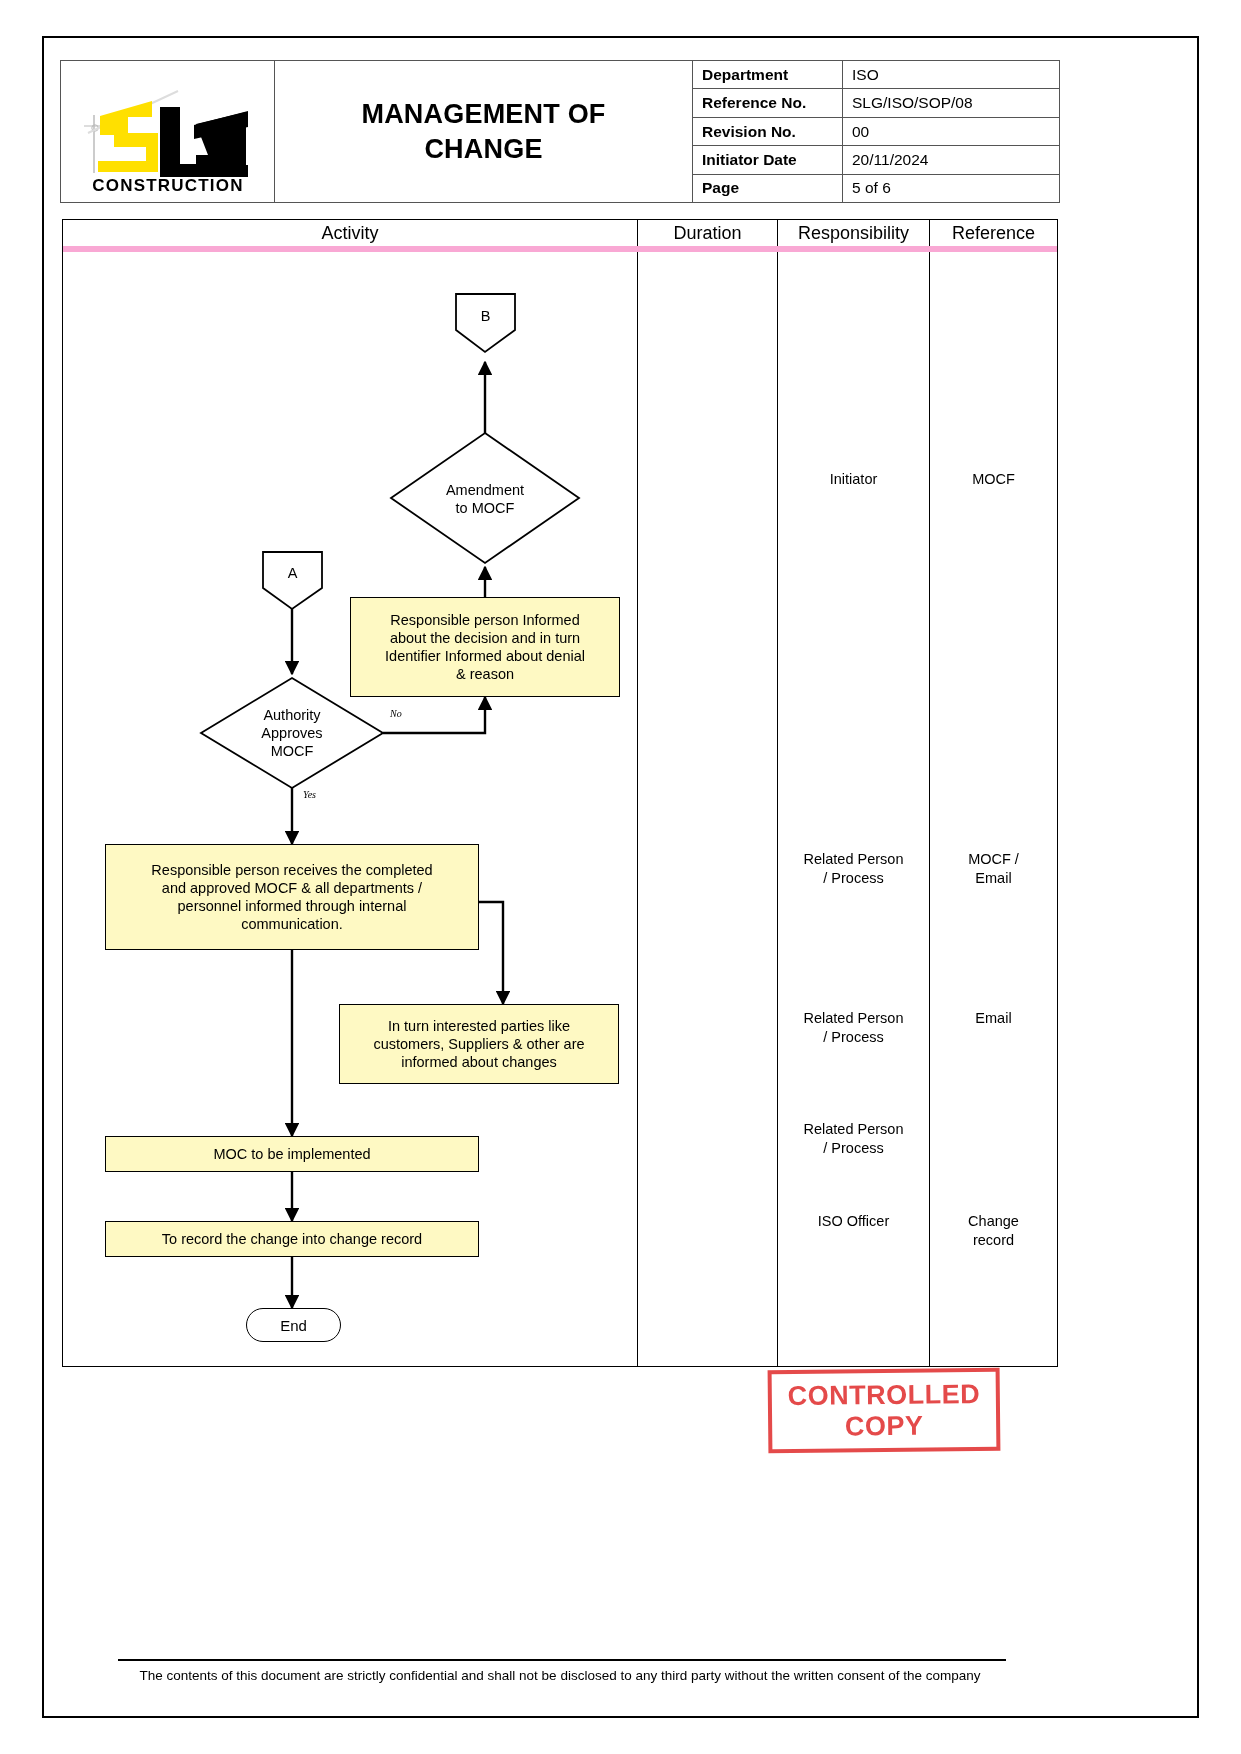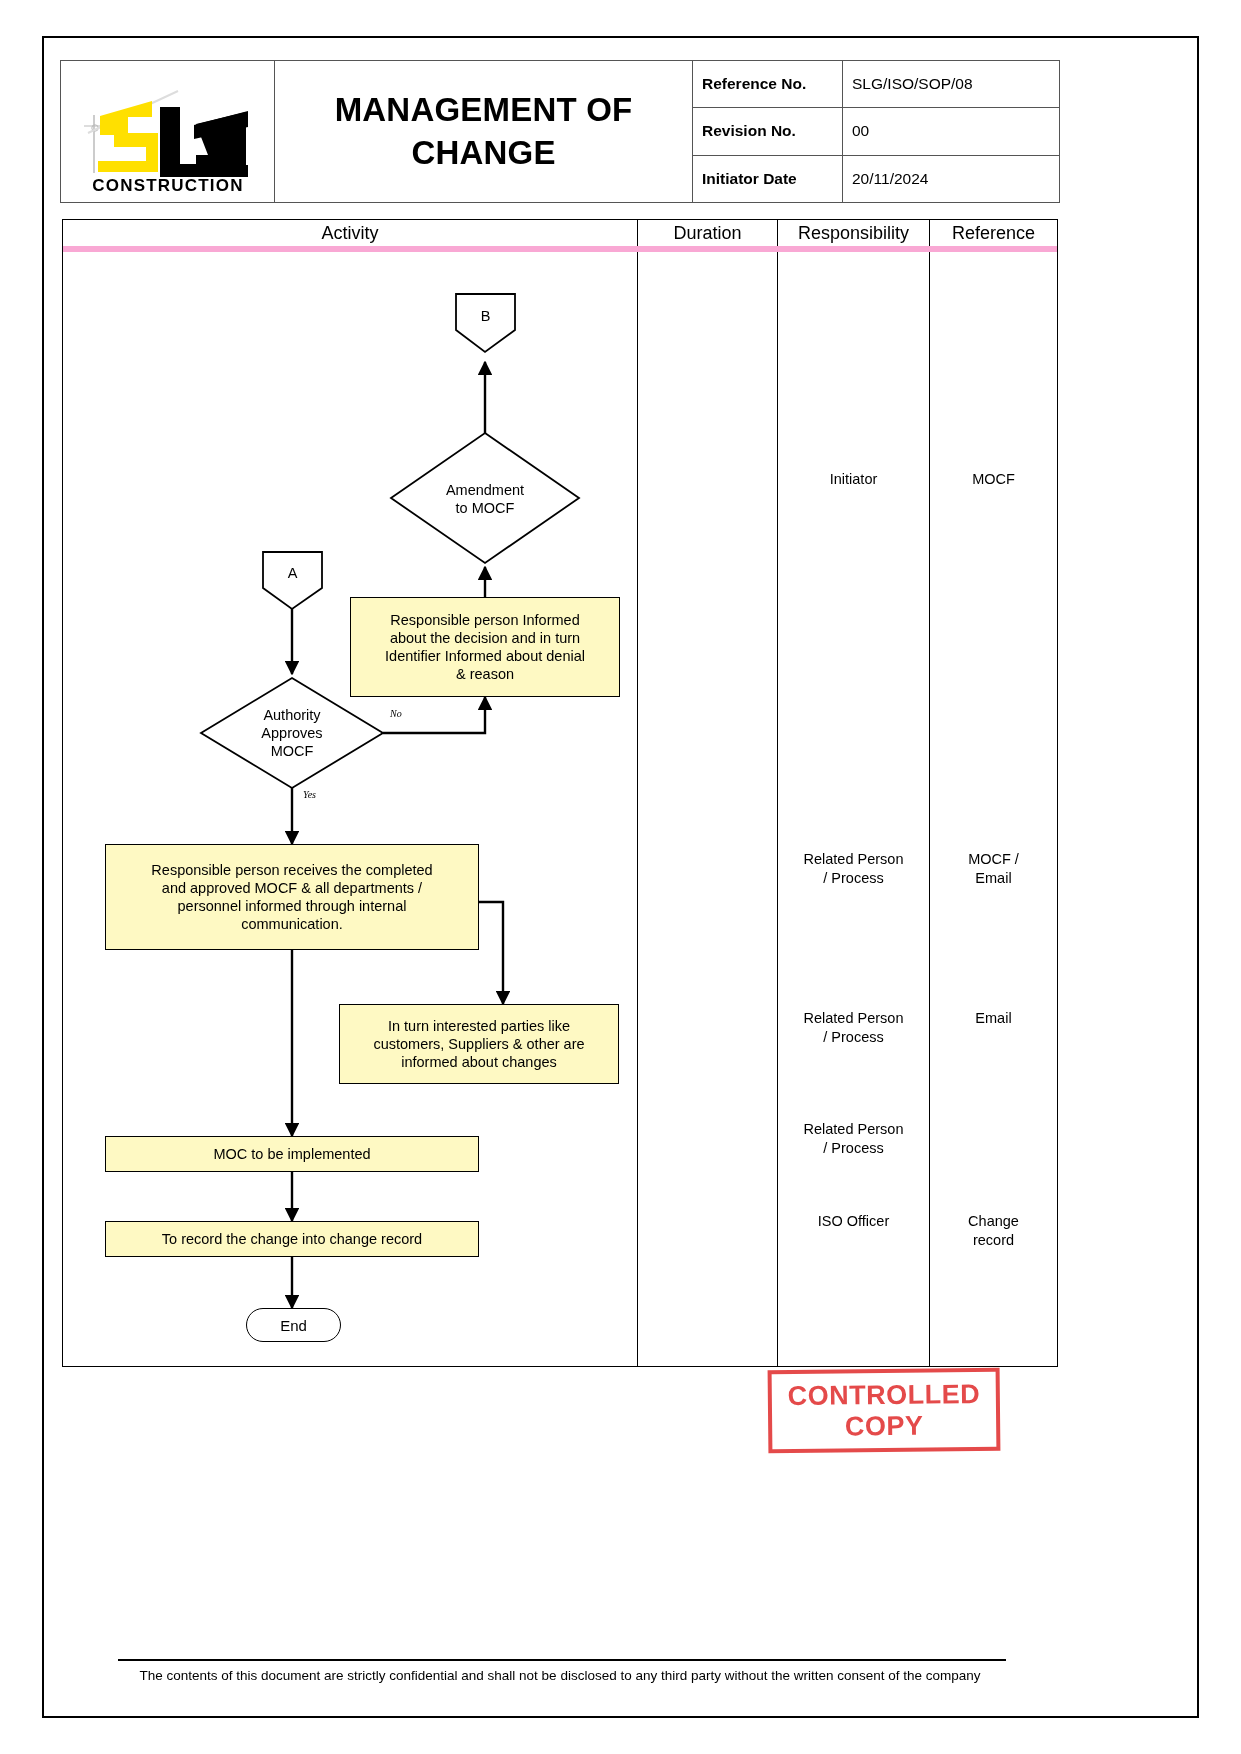--- a/index.html
+++ b/index.html
@@ -58,21 +58,21 @@
   .title-cell {
     flex: 1;
     display: flex;
     align-items: center;
     justify-content: center;
     border-right: 1px solid #555;
     box-sizing: border-box;
     padding: 0 8px;
   }
   .doc-title {
-    font-size: 33px;
+    font-size: 27px;
     font-weight: bold;
     text-align: center;
     line-height: 1.28;
     letter-spacing: .2px;
   }
   .meta-cell {
     width: 366px;
     display: flex;
     flex-direction: column;
     box-sizing: border-box;
@@ -267,30 +267,38 @@
 
     <div class="title-cell">
       <div class="doc-title">
         <div>MANAGEMENT OF</div>
         <div>CHANGE</div>
       </div>
     </div>
 
     <div class="meta-cell">
       <div class="meta-row">
+        <div class="meta-key">Department</div>
+        <div class="meta-val">ISO</div>
+      </div>
+      <div class="meta-row">
         <div class="meta-key">Reference No.</div>
         <div class="meta-val">SLG/ISO/SOP/08</div>
       </div>
       <div class="meta-row">
         <div class="meta-key">Revision No.</div>
         <div class="meta-val">00</div>
       </div>
       <div class="meta-row">
         <div class="meta-key">Initiator Date</div>
         <div class="meta-val">20/11/2024</div>
+      </div>
+      <div class="meta-row">
+        <div class="meta-key">Page</div>
+        <div class="meta-val">5 of 6</div>
       </div>
     </div>
   </div>
 
   <div class="main-table">
 
     <div class="thead">
       <div class="th col-activity">Activity</div>
       <div class="th col-duration">Duration</div>
       <div class="th col-resp">Responsibility</div>

